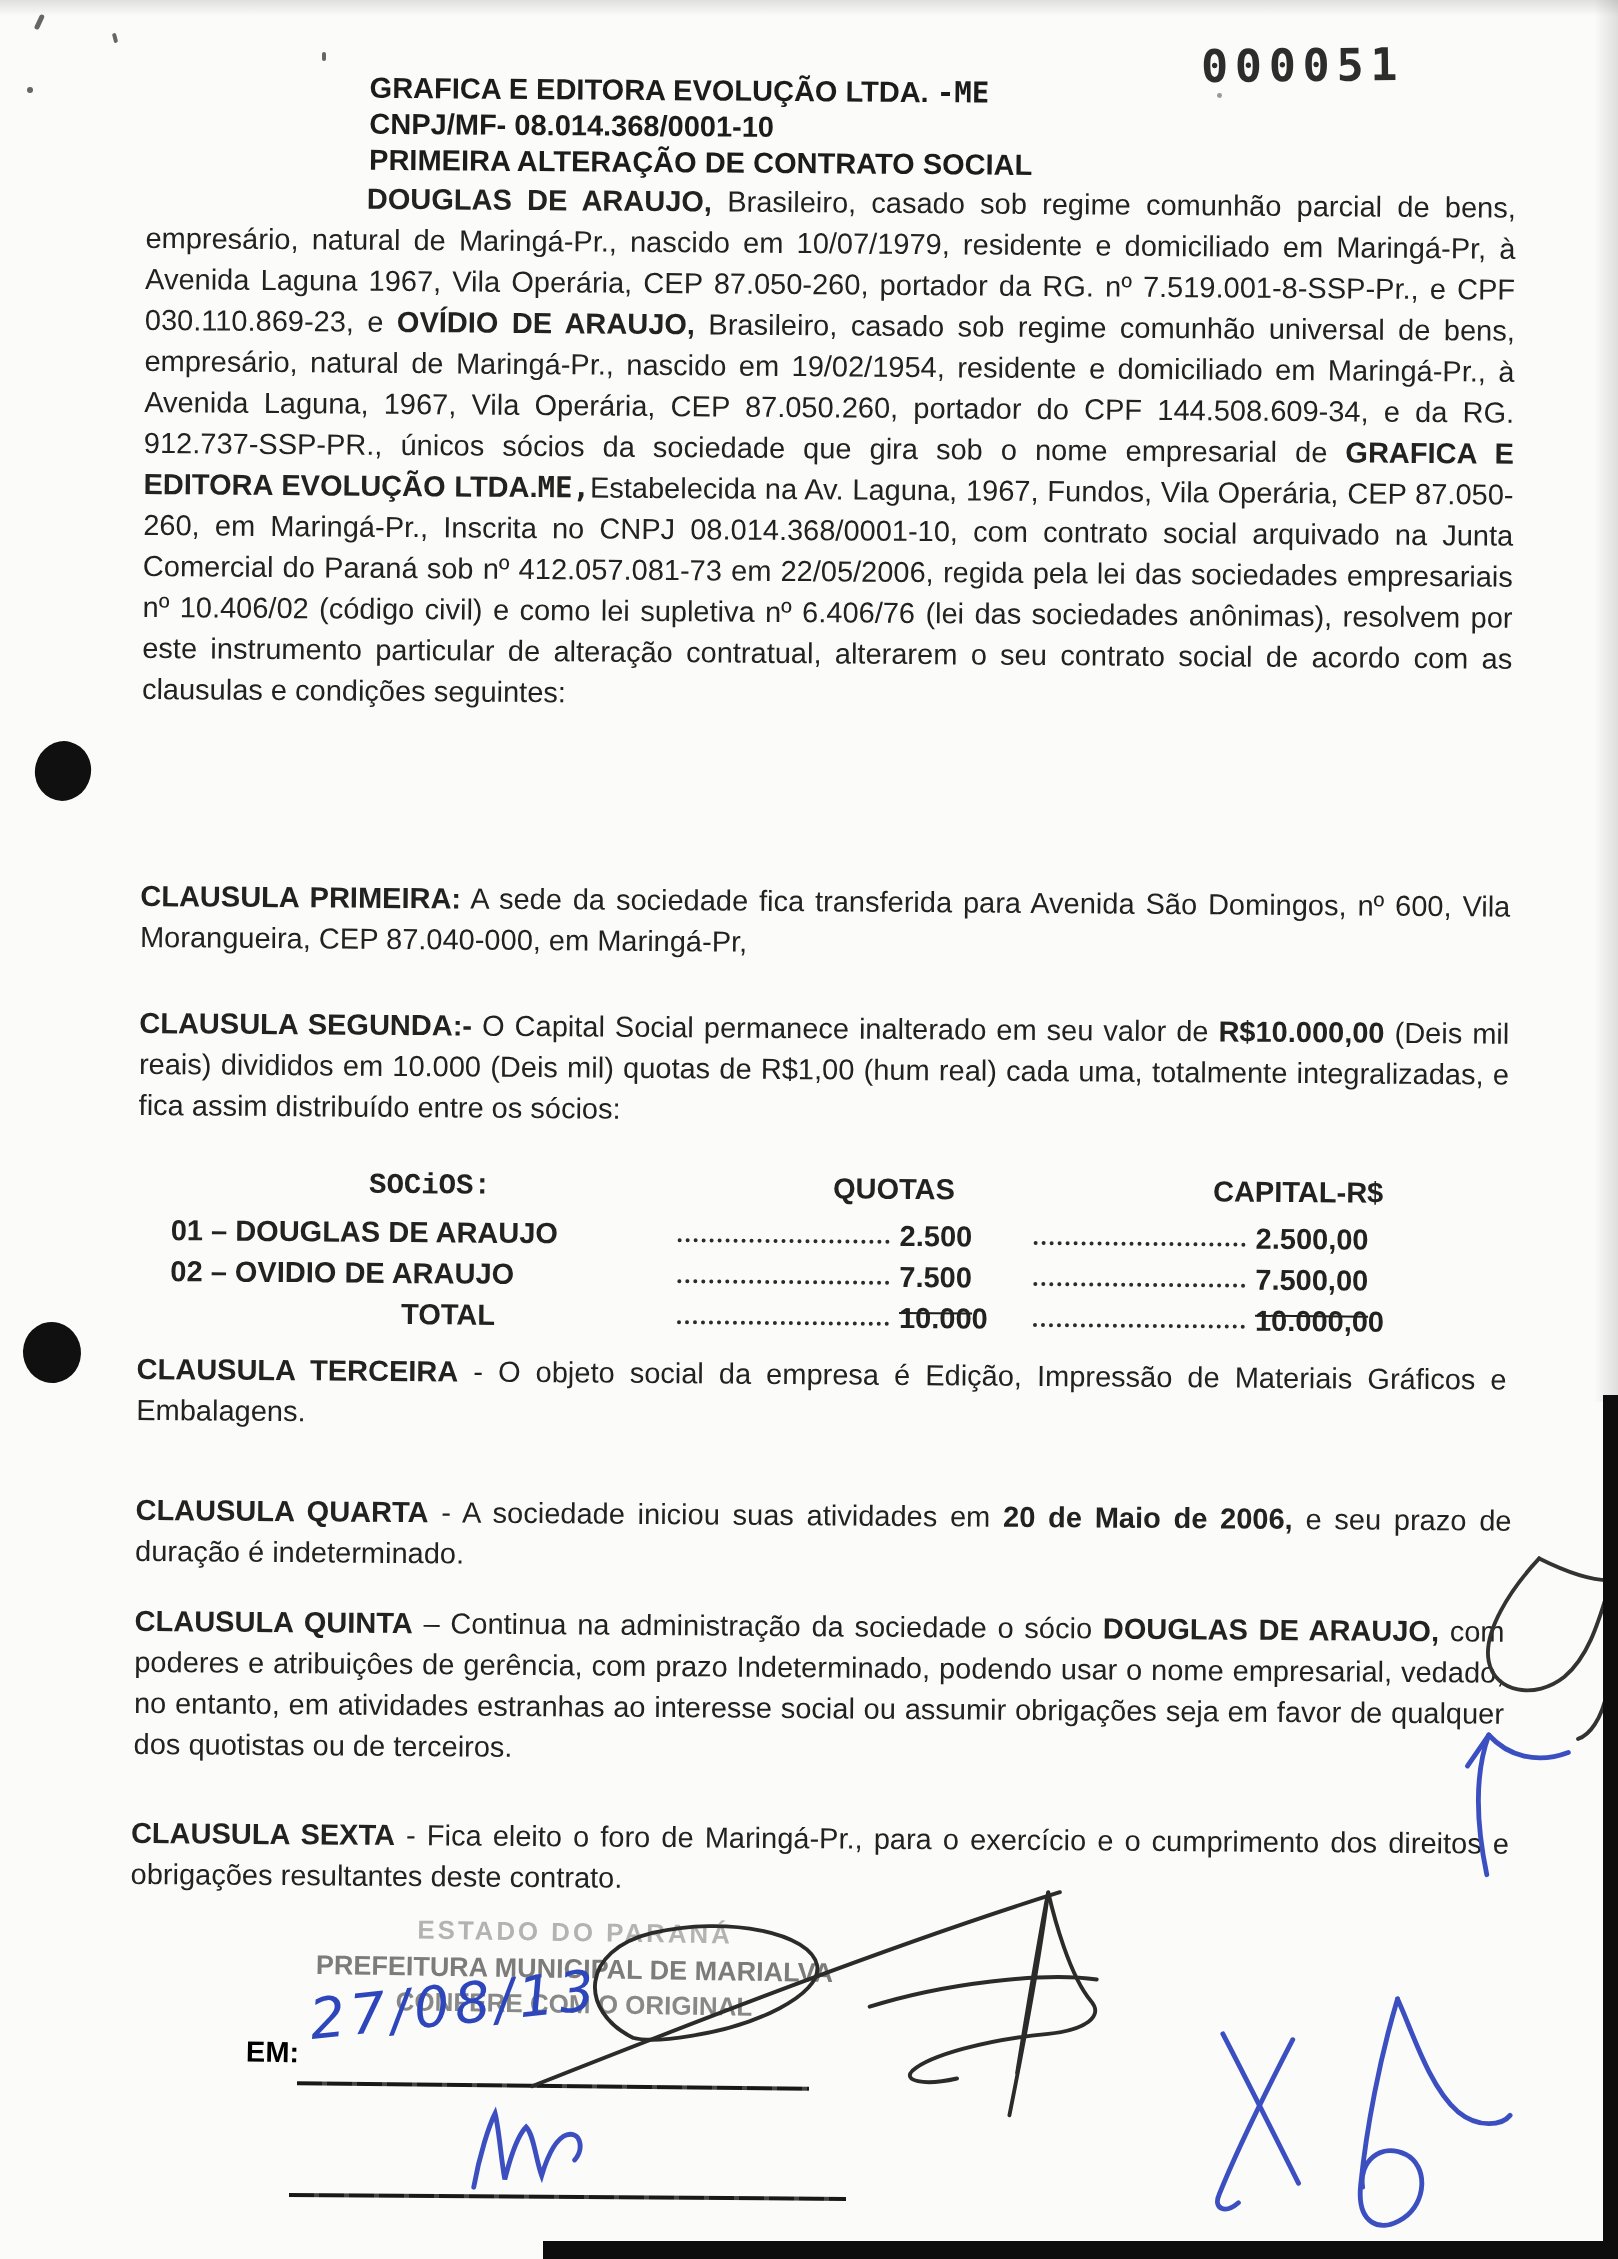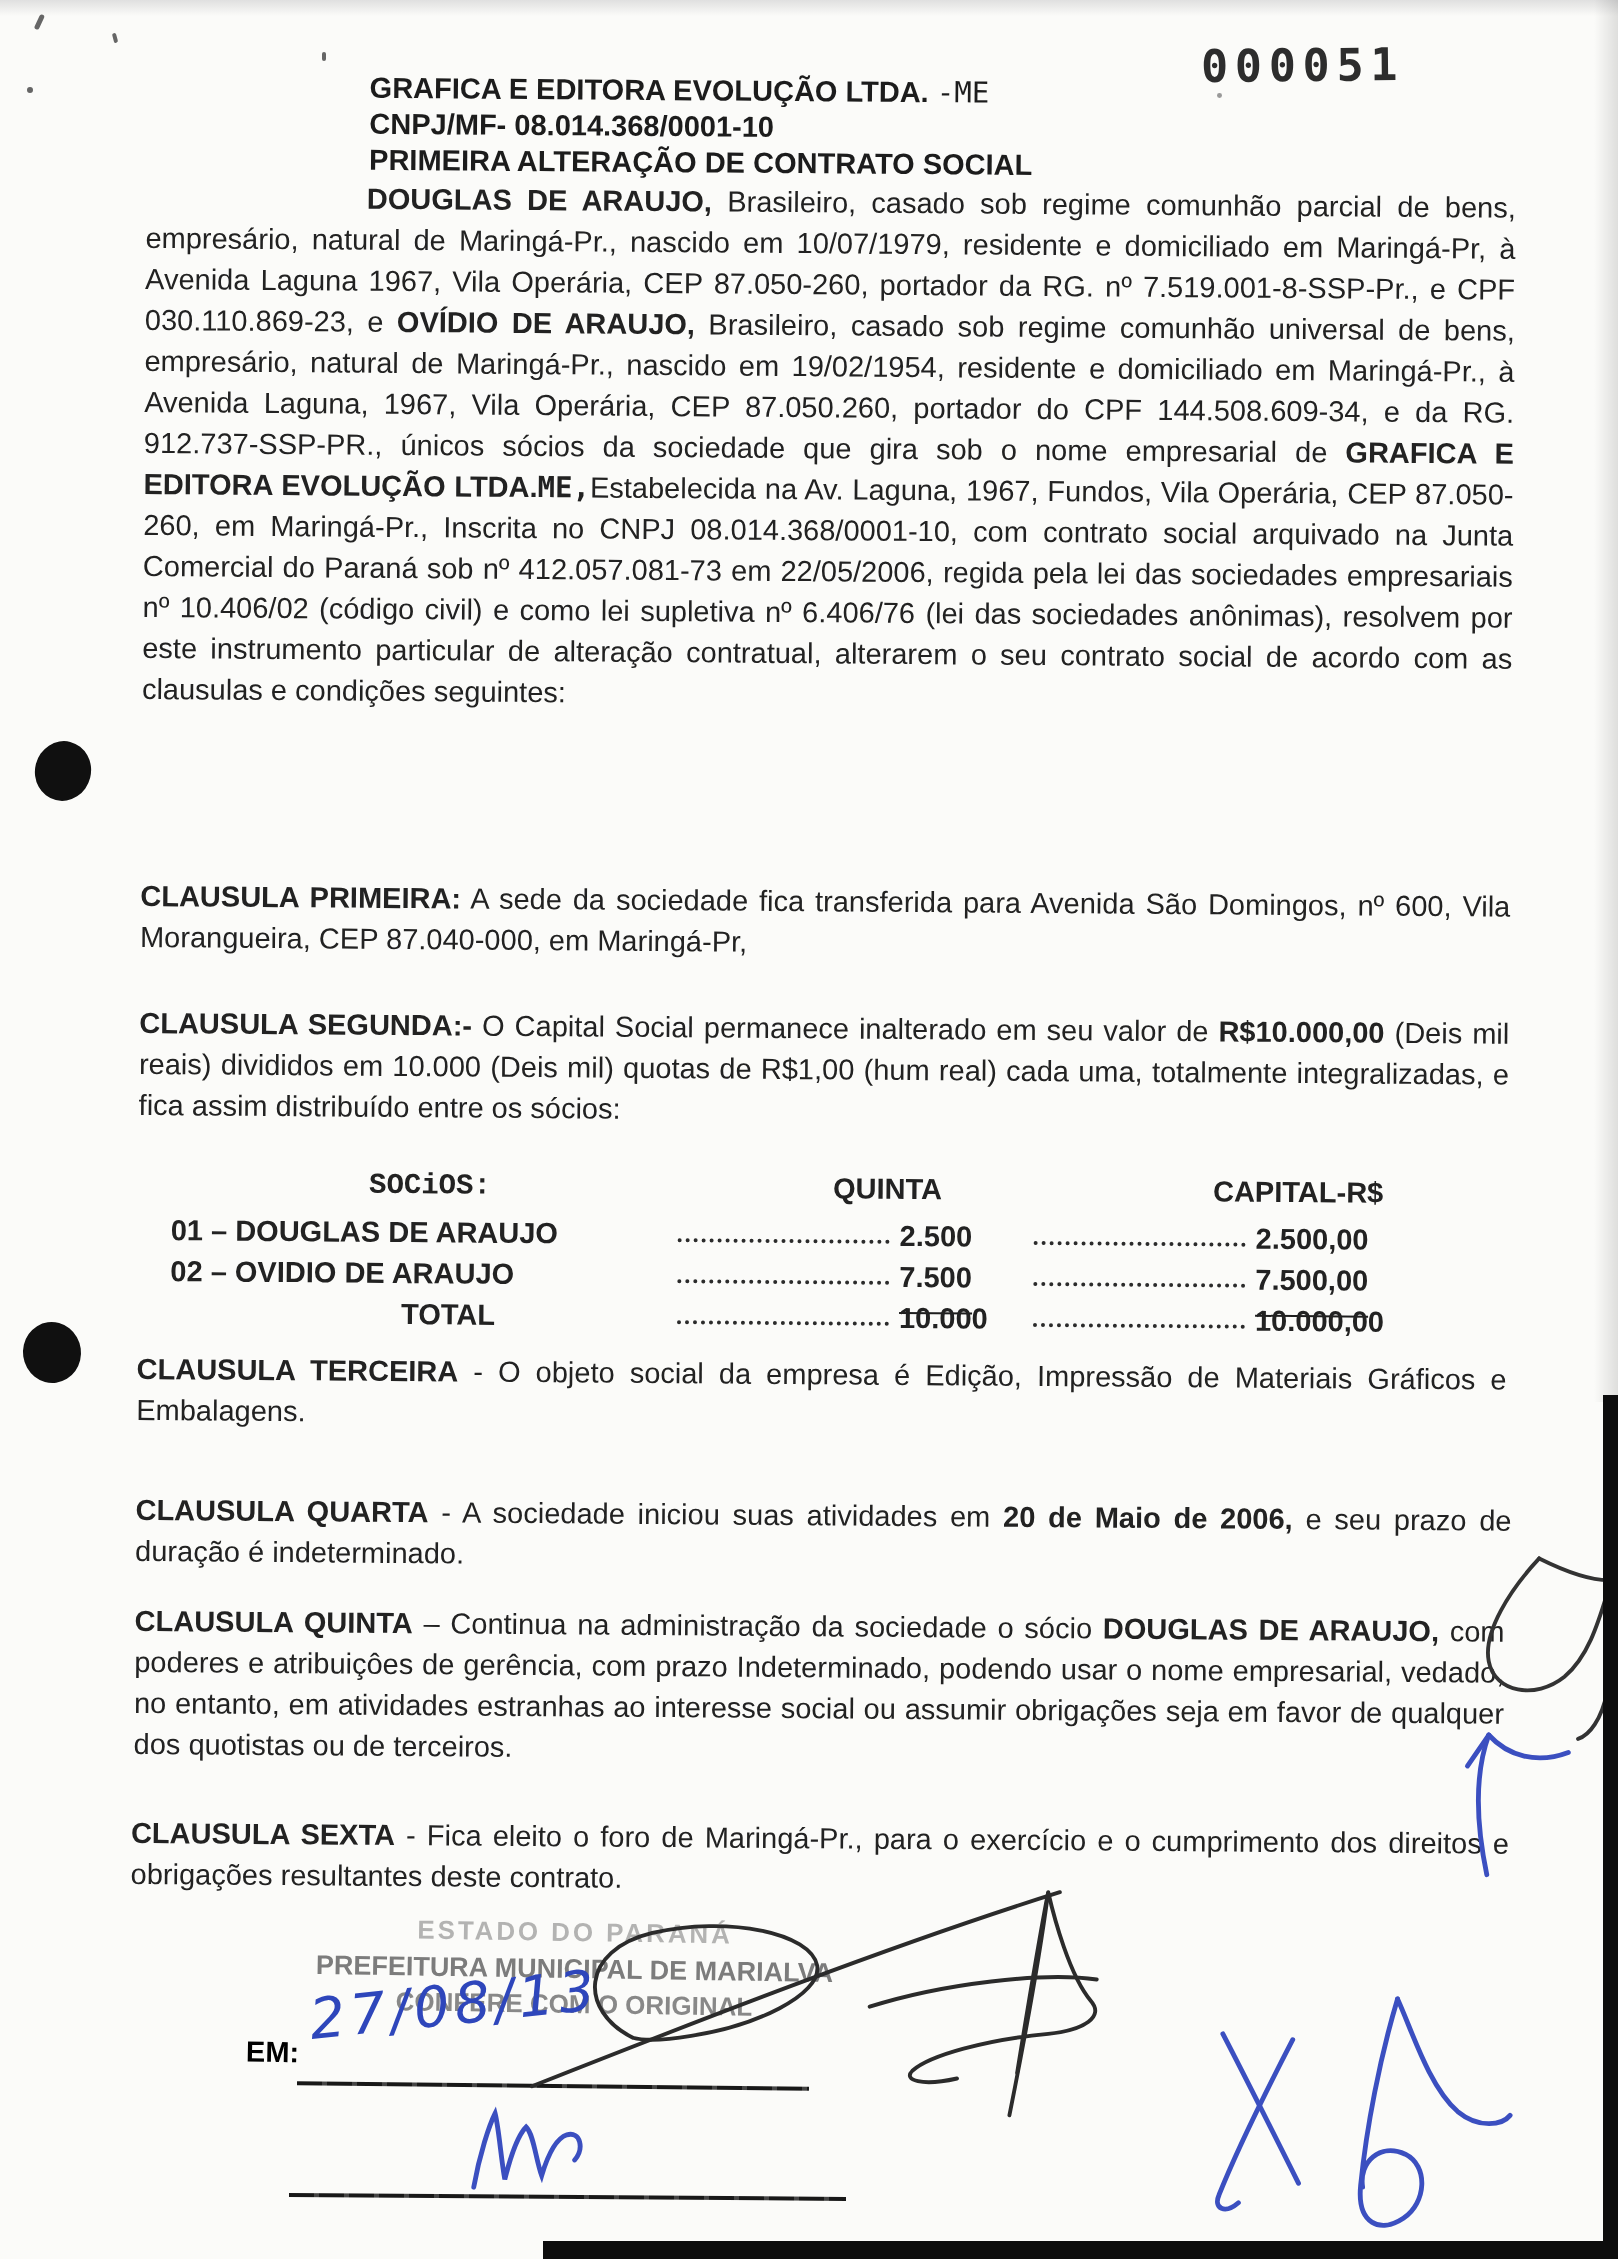--- a/index.html
+++ b/index.html
@@ -23,21 +23,21 @@
   .page-num{
     position:absolute;left:1201px;top:39px;
     font-family:"DejaVu Sans Mono", monospace;font-weight:700;
     font-size:45px;letter-spacing:6.8px;color:#2d2d2d;transform:rotate(-.6deg);
   }
 
   .content{position:absolute;inset:0;transform:rotate(.45deg);transform-origin:146px 175px;}
 
   .doc-header{position:absolute;left:369px;top:68px;width:873px;
     font-weight:700;font-size:29px;line-height:36px;}
-  .mono-stamp{font-family:"DejaVu Sans Mono", monospace;font-weight:400;}
+  .mono-stamp{font-family:"DejaVu Sans Mono", monospace;font-weight:700;}
 
   .para{position:absolute;margin:0;font-size:29px;line-height:41px;text-align:justify;color:#222;}
   .preamble{left:146px;top:177px;width:1370px;text-indent:221px;}
   .b{font-weight:700;}
   .c1{left:146px;top:876px;width:1370px;}
   .c2{left:146px;top:1003px;width:1370px;}
   .c3{left:146px;top:1349px;width:1370px;}
   .c4{left:146px;top:1490px;width:1376px;}
   .c5{left:146px;top:1601px;width:1370px;}
   .c6{left:144px;top:1813px;width:1378px;}
@@ -101,21 +101,21 @@
 
     <p class="para preamble"><span class="b">DOUGLAS DE ARAUJO, </span><span>Brasileiro, casado sob regime comunhão parcial de bens, empresário, natural de Maringá-Pr., nascido em 10/07/1979, residente e domiciliado em Maringá-Pr, à Avenida Laguna 1967, Vila Operária, CEP 87.050-260, portador da RG. nº 7.519.001-8-SSP-Pr., e CPF 030.110.869-23, e </span><span class="b">OVÍDIO DE ARAUJO, </span><span>Brasileiro, casado sob regime comunhão universal de bens, empresário, natural de Maringá-Pr., nascido em 19/02/1954, residente e domiciliado em Maringá-Pr., à Avenida Laguna, 1967, Vila Operária, CEP 87.050.260, portador do CPF 144.508.609-34, e da RG. 912.737-SSP-PR., únicos sócios da sociedade que gira sob o nome empresarial de </span><span class="b">GRAFICA E EDITORA EVOLUÇÃO LTDA.</span><span class="b mono-stamp">ME,</span><span>Estabelecida na Av. Laguna, 1967, Fundos, Vila Operária, CEP 87.050-260, em Maringá-Pr., Inscrita no CNPJ 08.014.368/0001-10, com contrato social arquivado na Junta Comercial do Paraná sob nº 412.057.081-73 em 22/05/2006, regida pela lei das sociedades empresariais nº 10.406/02 (código civil) e como lei supletiva nº 6.406/76 (lei das sociedades anônimas), resolvem por este instrumento particular de alteração contratual, alterarem o seu contrato social de acordo com as clausulas e condições seguintes:</span></p>
 
     <p class="para c1"><span class="b">CLAUSULA PRIMEIRA:</span><span>  A sede da sociedade fica transferida para  Avenida São Domingos, nº 600, Vila Morangueira, CEP  87.040-000,   em Maringá-Pr,</span></p>
 
     <p class="para c2"><span class="b">CLAUSULA SEGUNDA:-</span><span> O   Capital Social permanece inalterado em seu valor de </span><span class="b">R$10.000,00</span><span>  (Deis mil reais)  divididos em 10.000 (Deis mil) quotas de   R$1,00 (hum real) cada uma, totalmente integralizadas, e fica assim distribuído entre os sócios:</span></p>
 
     <div class="quota-table">
       <div class="qhead">
         <span class="qh1">SOCiOS:</span>
-        <span class="qh2">QUINTA</span>
+        <span class="qh2">QUOTAS</span>
         <span class="qh3">CAPITAL-R$</span>
       </div>
       <div class="qrow">
         <span class="qlabel">01 – DOUGLAS DE ARAUJO</span>
         <span class="lead"></span>
         <span class="qq">2.500</span>
         <span class="lead"></span>
         <span class="qc">2.500,00</span>
       </div>
       <div class="qrow">

